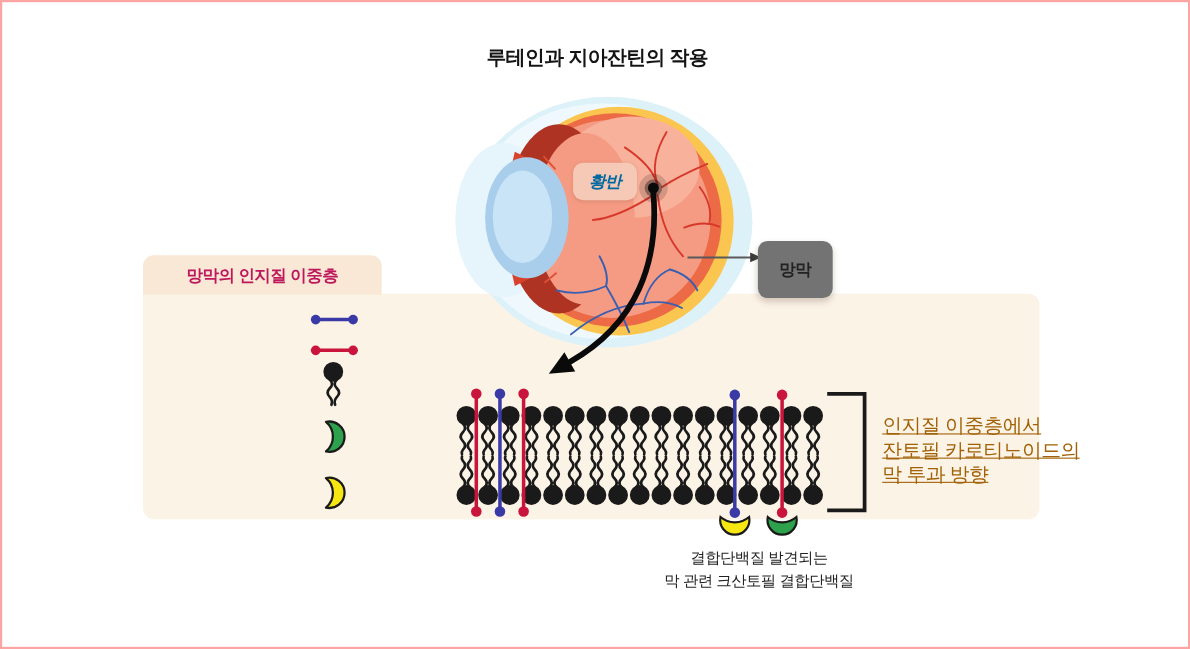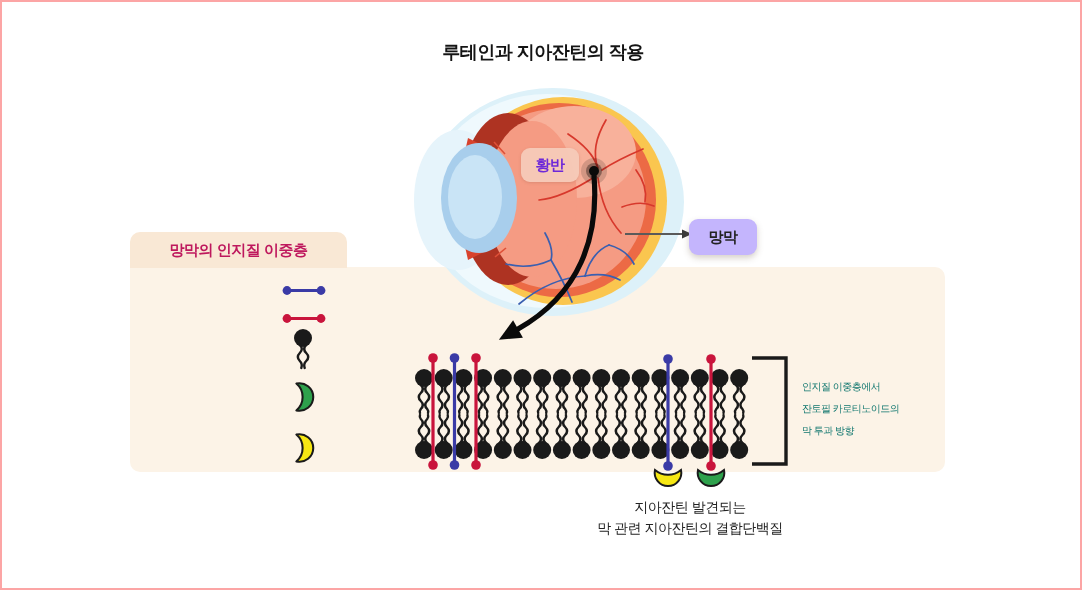--- a/index.html
+++ b/index.html
@@ -46,32 +46,33 @@
   .legend-glyph { position:absolute; z-index:3; }
 
   .chip {
     position:absolute; z-index:3;
     display:flex; align-items:center; justify-content:center;
     font-weight:800; letter-spacing:-0.5px;
   }
   .chip-macula {
     left:519px; top:146px; width:58px; height:34px;
     background:rgba(246,202,184,0.96);
-    border-radius:9px; font-size:15px; color:#6d28d9;
+    border-radius:9px; font-size:15px; color:#0369a1;
     box-shadow:0 1px 3px rgba(150,90,70,0.25);
+    font-style:italic;
   }
   .chip-retina {
-    left:687px; top:217px; width:68px; height:36px;
-    background:#c4b5fd;
+    left:687px; top:217px; width:68px; height:52px;
+    background:#737373;
     border-radius:9px; font-size:15px; color:#222;
     box-shadow:0 3px 6px rgba(120,100,80,0.3);
   }
   .annotation {
     position:absolute; left:800px; top:374px; z-index:3;
-    font-size:10px; line-height:22px; letter-spacing:-0.5px; color:#0f766e;
+    font-size:18px; line-height:22px; letter-spacing:-0.5px; color:#a16207;text-decoration:underline;
   }
   .caption {
     position:absolute; left:556px; top:495px; width:264px; z-index:3;
     text-align:center; font-size:14px; line-height:21px;
     letter-spacing:-0.5px; color:#222;
   }
 </style>
 </head>
 <body>
 
@@ -246,17 +247,17 @@
     <path d="M 11 3 A 13.34 13.34 0 1 1 11 29 A 17 17 0 0 0 11 3 Z" fill="#F6E713" stroke="#1a1a1a" stroke-width="2" stroke-linejoin="round"></path>
   </svg>
 
   <div class="annotation">
     <div>인지질 이중층에서</div>
     <div>잔토필 카로티노이드의</div>
     <div>막 투과 방향</div>
   </div>
 
   <div class="caption">
-    <div>지아잔틴 발견되는</div>
-    <div>막 관련 지아잔틴의 결합단백질</div>
+    <div>결합단백질 발견되는</div>
+    <div>막 관련 크산토필 결합단백질</div>
   </div>
 
 </div>
 
 </body></html>

